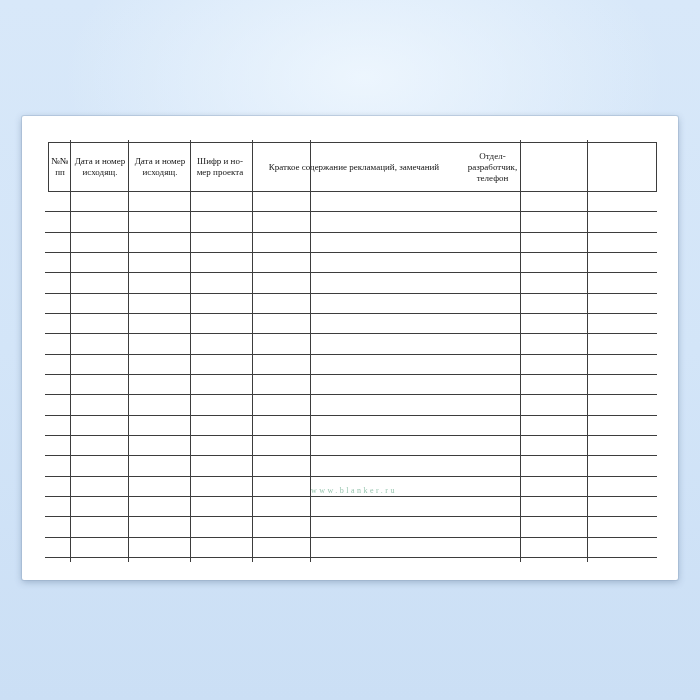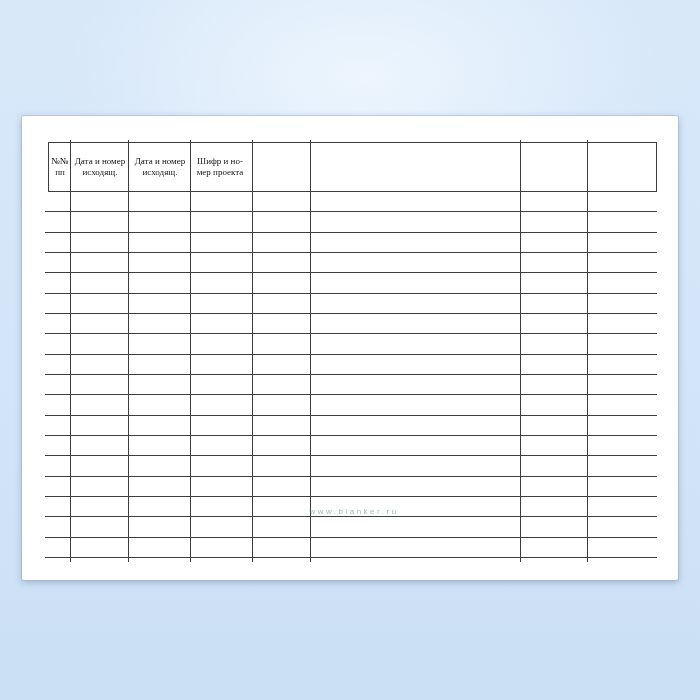--- a/index.html
+++ b/index.html
@@ -37,42 +37,46 @@
     position:absolute;left:23px;top:76px;width:612px;height:366px;
     display:grid;grid-template-rows:repeat(18,1fr);
   }
   .trow{border-bottom:1px solid #3d3d3d;box-sizing:border-box;}
   
   .vline{position:absolute;top:24px;width:1px;height:422px;background:#3d3d3d;}
   .v0{left:48px}.v1{left:106px}.v2{left:168px}.v3{left:230px}
   .v4{left:288px}.v5{left:498px}.v6{left:565px}
   
   .watermark{
-    position:absolute;left:244px;top:391px;width:176px;
+    position:absolute;left:244px;top:370px;width:176px;
     text-align:center;font-size:8px;letter-spacing:2.5px;
     color:rgba(62,148,106,.55);filter:blur(.4px);
-    font-family:Liberation Sans, sans-serif;
+    font-family:Liberation Serif, serif;
     pointer-events:none;
   }
 </style>
 </head>
 <body>
 
 <div class="bg">
   <div class="sheet">
 
     <div class="thead">
       <div class="th c0">№№
 пп</div>
       <div class="th c1">Дата и номер
 исходящ.</div>
       <div class="th c3">Дата и номер
 исходящ.</div>
       <div class="th c4">Шифр и но-
 мер проекта</div>
+      <div class="th c5">Краткое содержание рекламаций, замечаний</div>
+      <div class="th c6">Отдел-
+разработчик,
+телефон</div>
     </div>
 
     <div class="tbody">
         <div class="trow"></div>
         <div class="trow"></div>
         <div class="trow"></div>
         <div class="trow"></div>
         <div class="trow"></div>
         <div class="trow"></div>
         <div class="trow"></div>

